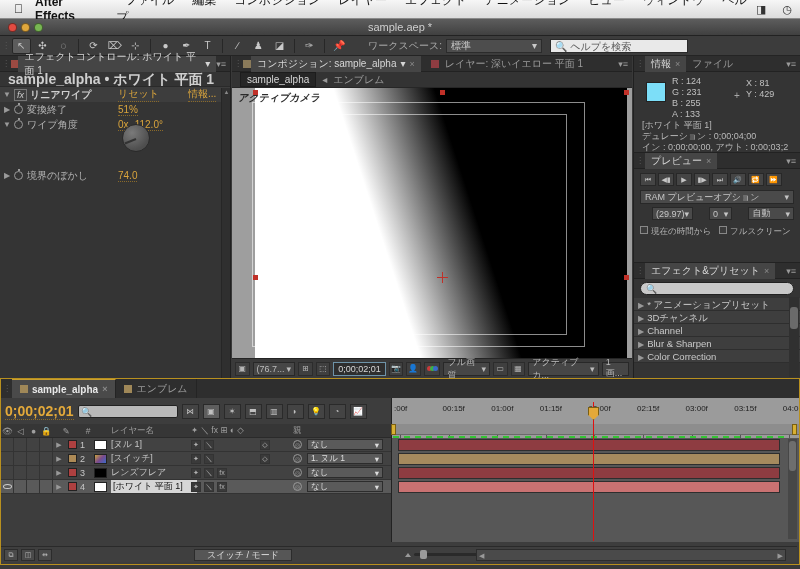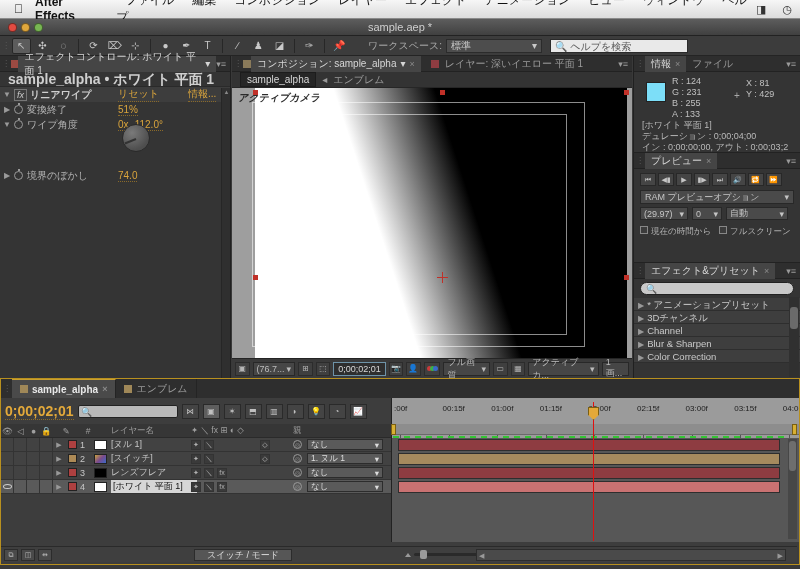--- a/index.html
+++ b/index.html
@@ -85,21 +85,21 @@
   #xy { position:absolute; left:112px; top:22px; }
   #infoplus { position:absolute; left:100px; top:34px; color:#a8a8a8; font-size:10px; }
   #infodetail { position:absolute; left:8px; top:64px; font-size:9px; color:#b9b9b9; line-height:11px; width:160px; white-space:nowrap; overflow:hidden; }
 
   #prevpanel { left:633px; top:152px; width:167px; height:110px; background:#343434; border-left:1px solid #202020; border-top:1px solid #222; }
   .transport { display:flex; gap:2px; padding:4px 6px 2px 6px; }
   .tbtn { width:16px; height:13px; background:#454545; border:1px solid #282828; color:#c5c5c5; font-size:7px; display:flex; align-items:center; justify-content:center; }
   .rambtn { margin:2px 6px; height:14px; background:#4a4a4a; border:1px solid #282828; color:#c5c5c5; font-size:9px; display:flex; align-items:center; justify-content:space-between; padding:0 4px; }
   .prevlabels { display:flex; font-size:8.5px; color:#a8a8a8; padding:3px 6px 1px 6px; gap:10px; }
   .prevdrops { display:flex; gap:4px; padding:1px 6px; }
-  .pdrop { background:#4a4a4a; border:1px solid #282828; color:#c5c5c5; font-size:9px; height:13px; display:flex; align-items:center; justify-content:space-between; padding:0 3px; }
+  .pdrop { background:#4a4a4a; border:1px solid #282828; color:#c5c5c5; font-size:9px; height:13px; display:flex; align-items:center; justify-content:space-between; padding:0 3px;margin-left:12px; }
   .prevchecks { display:flex; gap:8px; padding:5px 6px; font-size:8.5px; color:#b5b5b5; align-items:center; }
   .cb { width:8px; height:8px; border:1px solid #888; background:#3c3c3c; display:inline-block; margin-right:3px; }
 
   #fxpanel { left:633px; top:262px; width:167px; height:116px; background:#343434; border-left:1px solid #202020; border-top:1px solid #222; }
   #fxsearch { margin:3px 6px; height:13px; background:#c9c9c9; border:1px solid #222; border-radius:7px; color:#555; font-size:9px; padding:0 5px; line-height:12px; }
   .fxitem { height:13px; line-height:13px; font-size:9.5px; color:#c9c9c9; border-bottom:1px solid #2e2e2e; padding-left:4px; background:#3e3e3e; white-space:nowrap; overflow:hidden; }
   .fxitem .tri { color:#999; font-size:8px; margin-right:3px; }
   #fxscroll { position:absolute; right:1px; top:34px; width:10px; height:80px; background:#303030; }
   #fxscroll .thumb { margin:10px 1px 0 1px; height:22px; background:#6a6a6a; border-radius:3px; }
 

